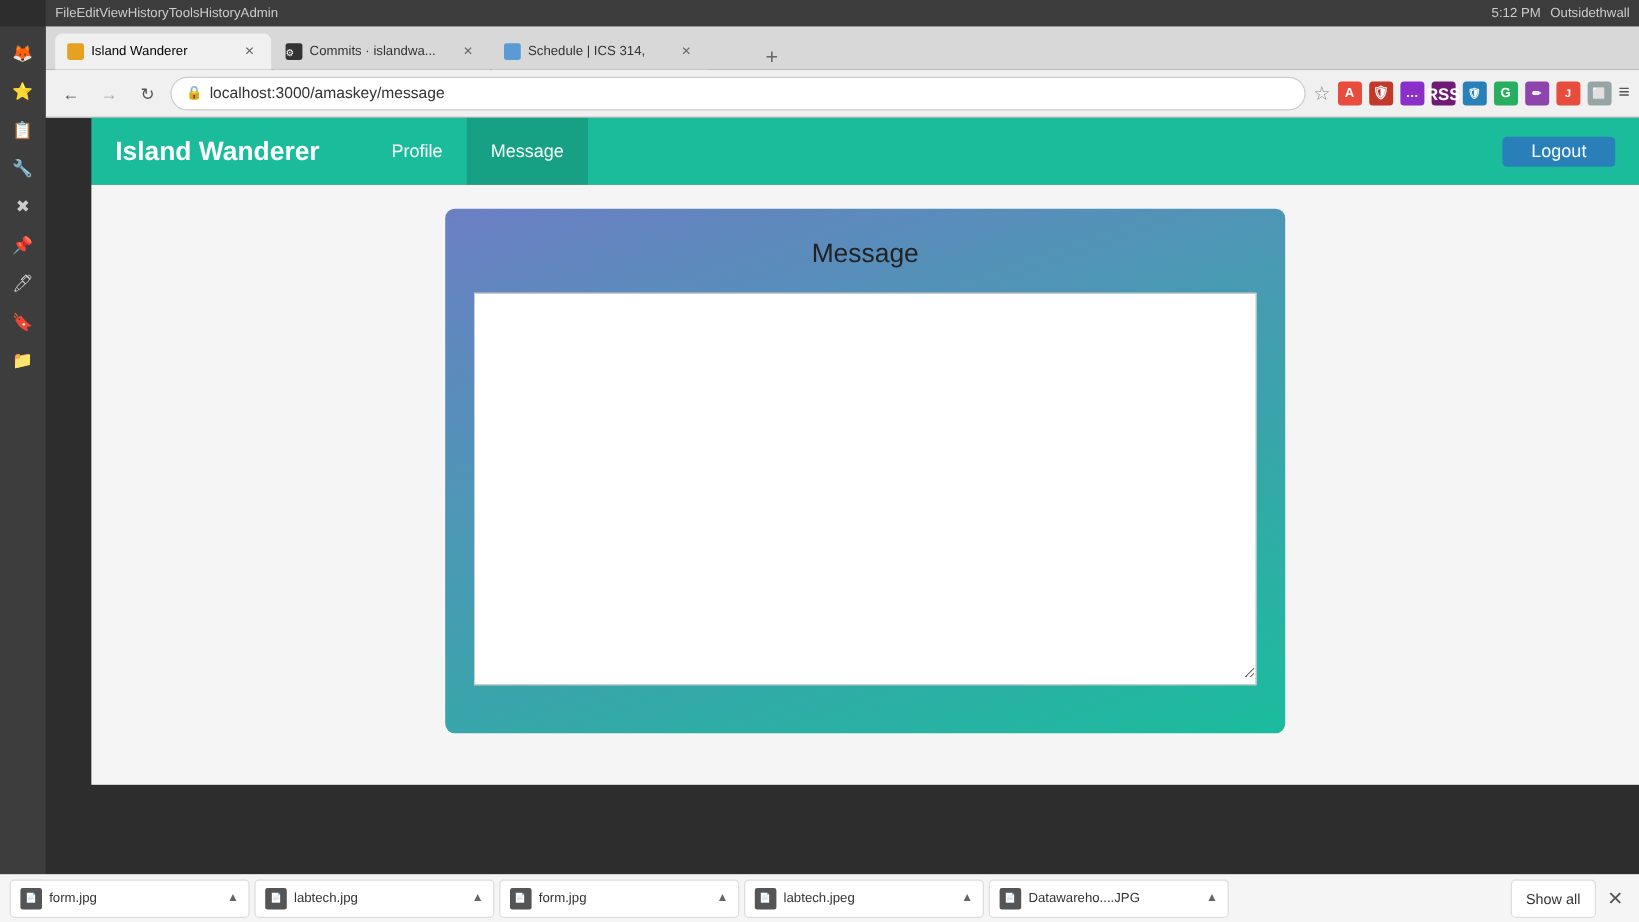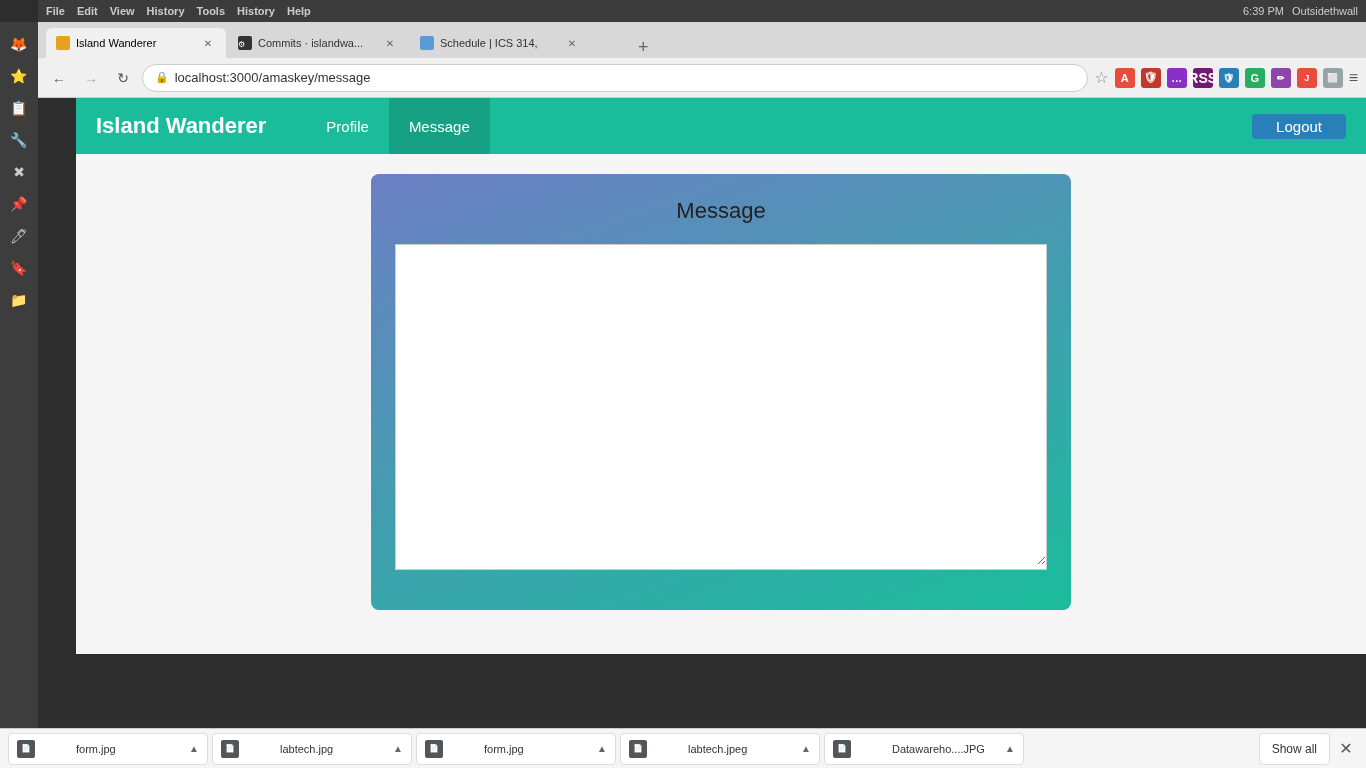--- a/index.html
+++ b/index.html
@@ -9,21 +9,21 @@
     .os-topbar {
       height: 22px;
       background: #3c3c3c;
       display: flex;
       align-items: center;
       justify-content: space-between;
       padding: 0 8px;
       font-size: 11px;
       color: #ccc;
     }
-    .os-topbar-left { display: flex; gap: 12px; font-weight: bold; }
+    .os-topbar-left { display: flex; gap: 0; }
     .os-topbar-right { display: flex; align-items: center; gap: 8px; }
 
     
     .tab-bar {
       height: 36px;
       background: #d8d8d8;
       display: flex;
       align-items: flex-end;
       padding: 0 40px 0 8px;
       gap: 2px;
@@ -247,21 +247,21 @@
       padding: 0 8px;
       gap: 6px;
       min-width: 200px;
     }
     .download-icon {
       width: 18px; height: 18px; background: #555;
       border-radius: 2px; flex-shrink: 0;
       display: flex; align-items: center; justify-content: center;
       font-size: 8px; color: white;
     }
-    .download-name { font-size: 11px; color: #333; flex: 1; margin-left: 35px; }
+    .download-name { font-size: 11px; color: #333; flex: 1; }
     .download-chevron {
       font-size: 10px; color: #666; cursor: pointer;
     }
     .show-all-btn {
       margin-left: auto;
       height: 32px;
       background: white;
       border: 1px solid #ddd;
       border-radius: 4px;
       padding: 0 12px;
@@ -299,24 +299,24 @@
 </div>
 
 <div class="os-topbar" style="margin-left: 38px;">
   <div class="os-topbar-left">
     <span>File</span>
     <span>Edit</span>
     <span>View</span>
     <span>History</span>
     <span>Tools</span>
     <span>History</span>
-    <span>Help</span>
+    <span>Admin</span>
   </div>
   <div class="os-topbar-right">
-    <span>6:39 PM</span>
+    <span>5:12 PM</span>
     <span>Outsidethwall</span>
   </div>
 </div>
 
 <div style="margin-left: 38px; border-radius: 28px;">
 
   <div class="tab-bar">
     <div class="tab active">
       <div class="tab-favicon" style="background: #e8a020;"></div>
       <span class="tab-title">Island Wanderer</span>

